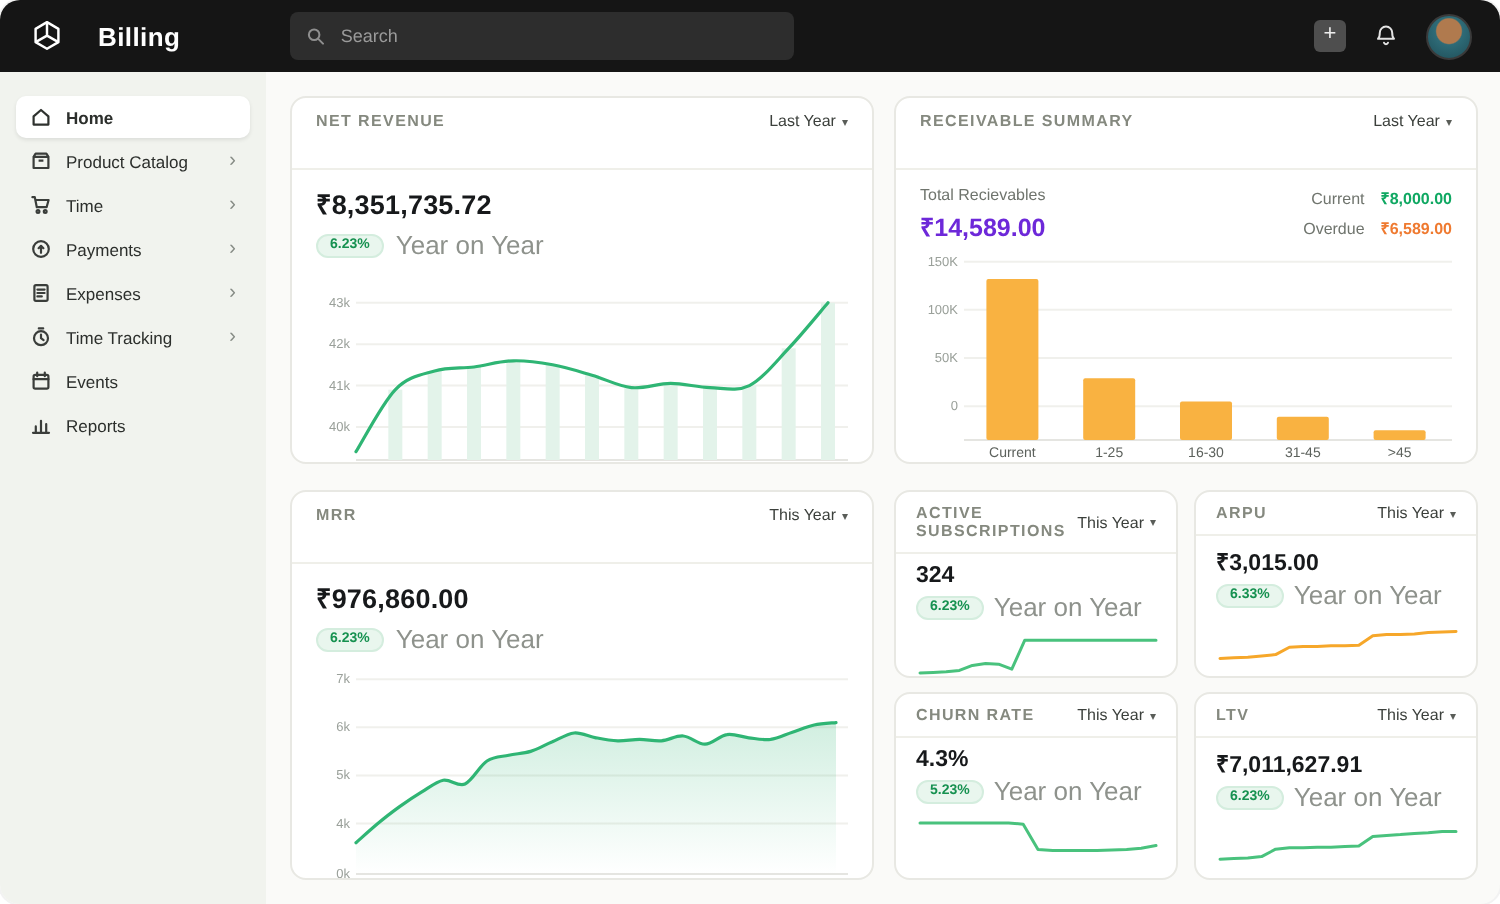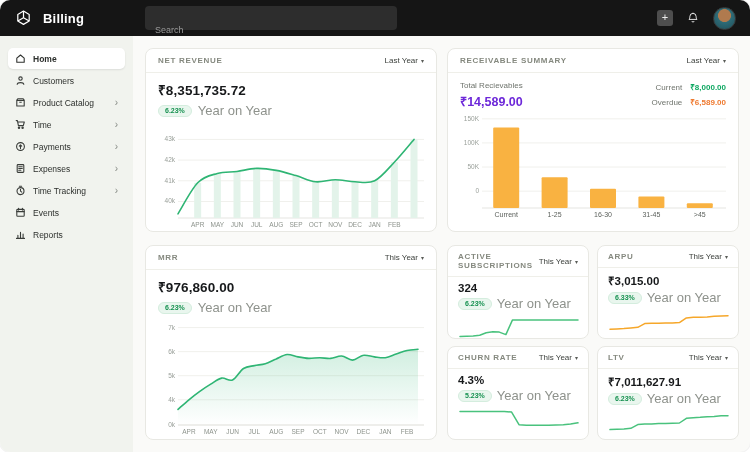--- a/index.html
+++ b/index.html
@@ -1,42 +1,42 @@
 <!DOCTYPE html>
 <html><head>
 <meta charset="utf-8">
 <style>
   html,body{margin:0;padding:0;background:#fff;font-family:"Liberation Sans",sans-serif;-webkit-font-smoothing:antialiased;}
   *{box-sizing:border-box;}
   svg{font-family:"Liberation Sans",sans-serif;}
   .app{width:750px;height:452px;border-radius:10px;overflow:hidden;background:#fafaf8;box-shadow:0 0 0 1px rgba(0,0,0,.05);position:relative;}
   
   .topbar{height:36px;background:#151515;display:flex;align-items:center;padding:0 14px;}
-  .brand{display:flex;align-items:center;gap:10px;width:119px;flex:none;}
+  .brand{display:flex;align-items:center;gap:16px;width:119px;flex:none;}
   .brand-title{color:#fff;font-size:13px;font-weight:700;letter-spacing:.2px;}
-  .search{width:252px;height:21px;background:#2d2d2d;border-radius:4px;display:flex;align-items:center;gap:6px;padding:12px 8px;margin-left:12px;flex-direction:column;}
+  .search{width:252px;height:21px;background:#2d2d2d;border-radius:4px;display:flex;align-items:center;gap:6px;padding:12px 8px;margin-left:12px;}
   .search input{background:transparent;border:none;outline:none;color:#ddd;font-size:9px;width:100%;font-family:inherit;}
   .search input::placeholder{color:#9a9a9a;}
   .topbar-actions{margin-left:auto;display:flex;align-items:center;gap:14px;}
   .plus-btn{width:16px;height:16px;background:#4e4e4e;border-radius:3px;color:#ededed;font-size:11px;line-height:15px;text-align:center;cursor:pointer;}
   .bell{cursor:pointer;display:flex;}
   .avatar{width:23px;height:23px;border-radius:50%;cursor:pointer;border:1px solid #3a3a3a;
     background:radial-gradient(circle at 50% 36%,#b07a4e 0 36%,#2e6b77 40%,#1f4e58 100%);}
   
   .shell{display:flex;height:416px;}
   .sidebar{width:133px;background:#f1f3ee;padding:12px 8px;flex:none;}
   .nav-item{display:flex;align-items:center;gap:7px;height:21px;padding:0 7px;border-radius:5px;color:#2c2f2c;font-size:8.5px;cursor:pointer;margin-bottom:1px;}
   .nav-item.active{background:#fff;box-shadow:0 1px 2px rgba(0,0,0,.09);font-weight:700;}
   .nav-item svg{flex:none;}
   .nav-label{flex:1;white-space:nowrap;}
   .nav-chevron{color:#878c86;font-size:10px;line-height:1;}
   
   .main{flex:1;padding:12px 11px 12px 12px;display:grid;grid-template-columns:292px 292px;grid-template-rows:184px 195px;gap:13px 10px;align-content:start;}
   .card{background:#fff;border:1px solid #e8e8e3;border-radius:8px;overflow:hidden;}
-  .card-header{display:flex;align-items:center;justify-content:space-between;padding:7px 12px 7px;border-bottom:1px solid #efefe9;}
+  .card-header{display:flex;align-items:center;justify-content:space-between;padding:7px 12px 19px;border-bottom:1px solid #efefe9;}
   .card-title{font-size:8px;font-weight:700;letter-spacing:.7px;color:#85897f;}
   .dropdown{font-size:8px;color:#3c403c;display:flex;gap:3px;align-items:center;cursor:pointer;white-space:nowrap;}
   .caret{font-size:6px;color:#5a5d58;}
   .card-body{padding:8px 12px 4px;}
   .metric-value{font-size:13.5px;font-weight:700;color:#17191b;letter-spacing:.1px;}
   .metric-meta{display:flex;align-items:center;gap:6px;margin-top:4px;}
   .badge{background:#e9f6ee;color:#169150;font-size:7px;font-weight:700;padding:1.5px 6px;border-radius:8px;border:1px solid #d4edde;}
   .caption{font-size:13px;color:#8e928c;}
   .chart{margin-top:3px;}
   .chart-lg{width:268px;height:108px;}
@@ -94,27 +94,20 @@
 
     <div class="sidebar">
 
       <div class="nav-item active">
         <svg width="11" height="11" viewBox="0 0 11 11" fill="none" stroke="#2f322f" stroke-width="1.1" stroke-linejoin="round">
             <path d="M1.8 5.2L5.5 2l3.7 3.2v4.1H1.8z"></path>
           </svg>
         <span class="nav-label">Home</span>
       </div>
 
-      <div class="nav-item">
-        <svg width="11" height="11" viewBox="0 0 11 11" fill="none" stroke="#3a3d3a" stroke-width="1.1" stroke-linecap="round">
-            <circle cx="5.5" cy="3.6" r="1.7"></circle>
-            <path d="M2.2 9.3c.4-2.2 6.2-2.2 6.6 0"></path>
-          </svg>
-        <span class="nav-label">Customers</span>
-      </div>
 
       <div class="nav-item">
         <svg width="11" height="11" viewBox="0 0 11 11" fill="none" stroke="#3a3d3a" stroke-width="1.1" stroke-linejoin="round">
             <path d="M1.8 3.4h7.4V9H1.8z"></path>
             <path d="M1.8 3.4l1-1.6h5.4l1 1.6"></path>
             <path d="M4.3 5.3h2.4"></path>
           </svg>
         <span class="nav-label">Product Catalog</span>
         <span class="nav-chevron">›</span>
       </div>

